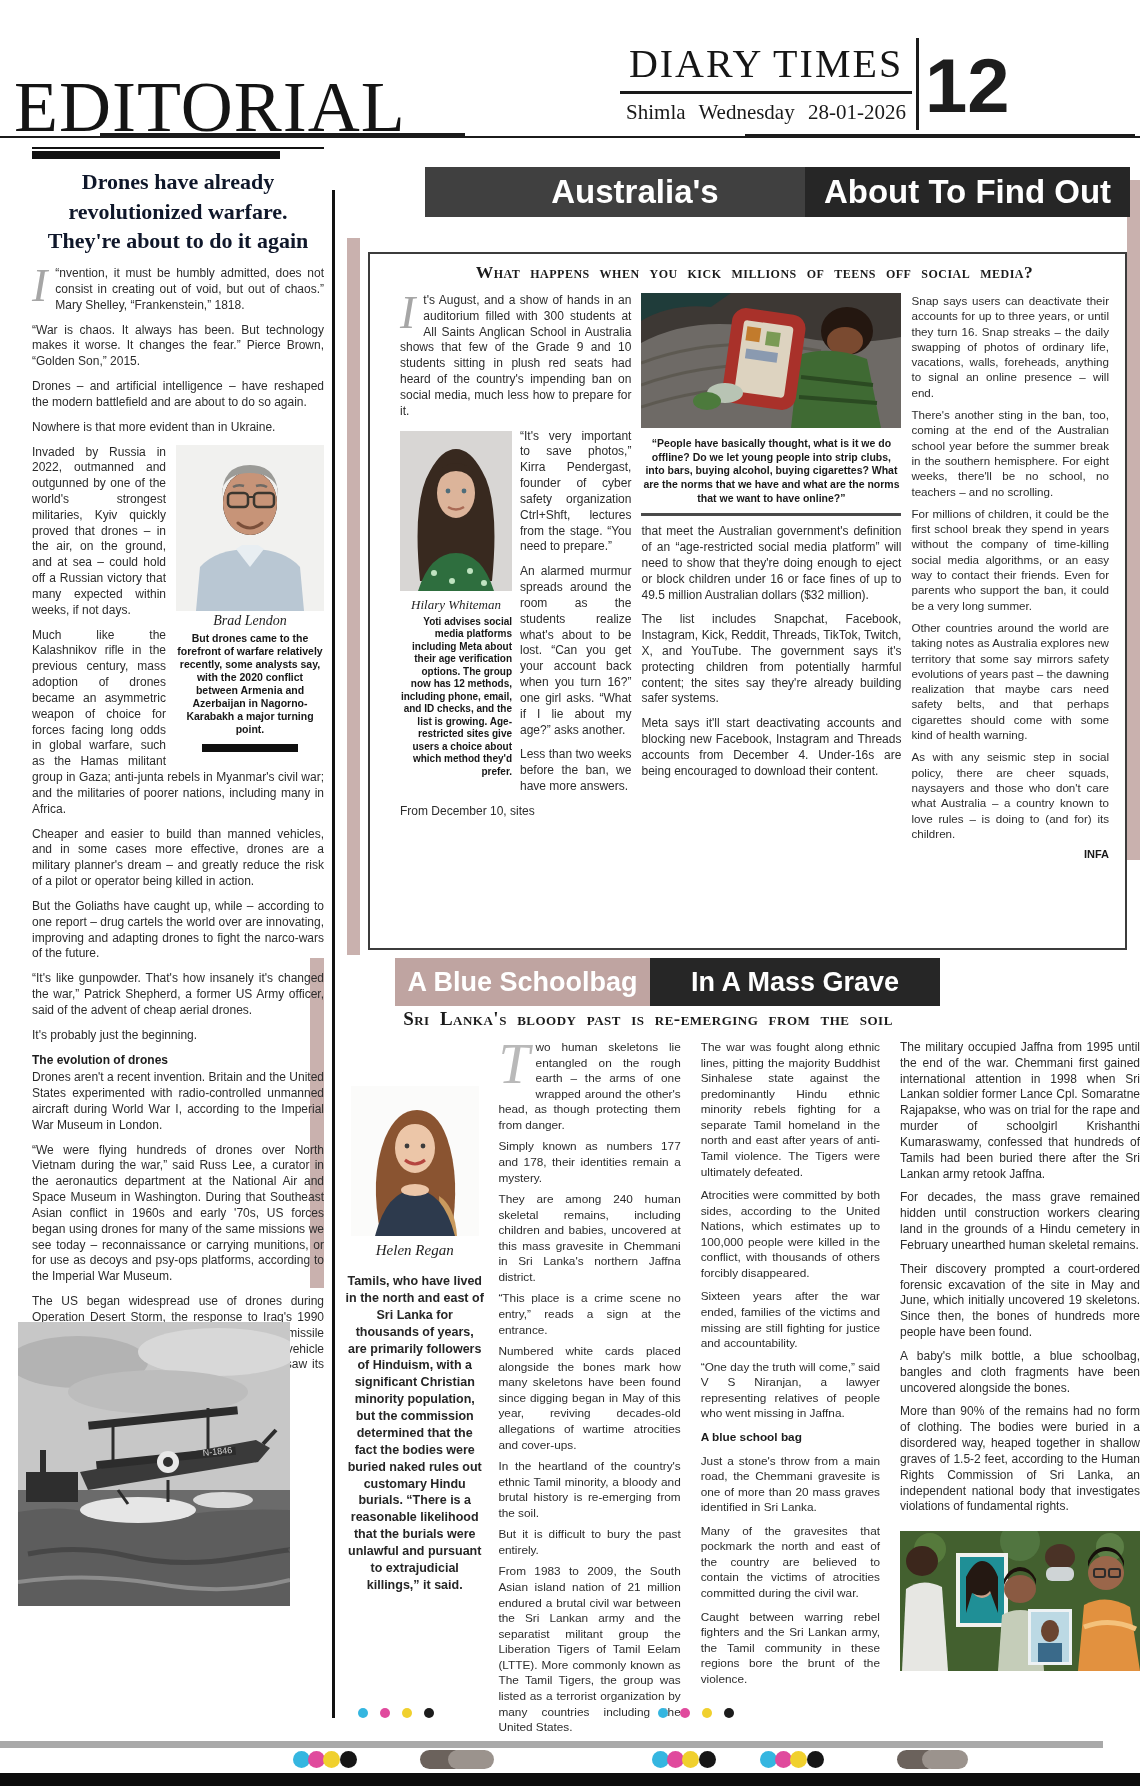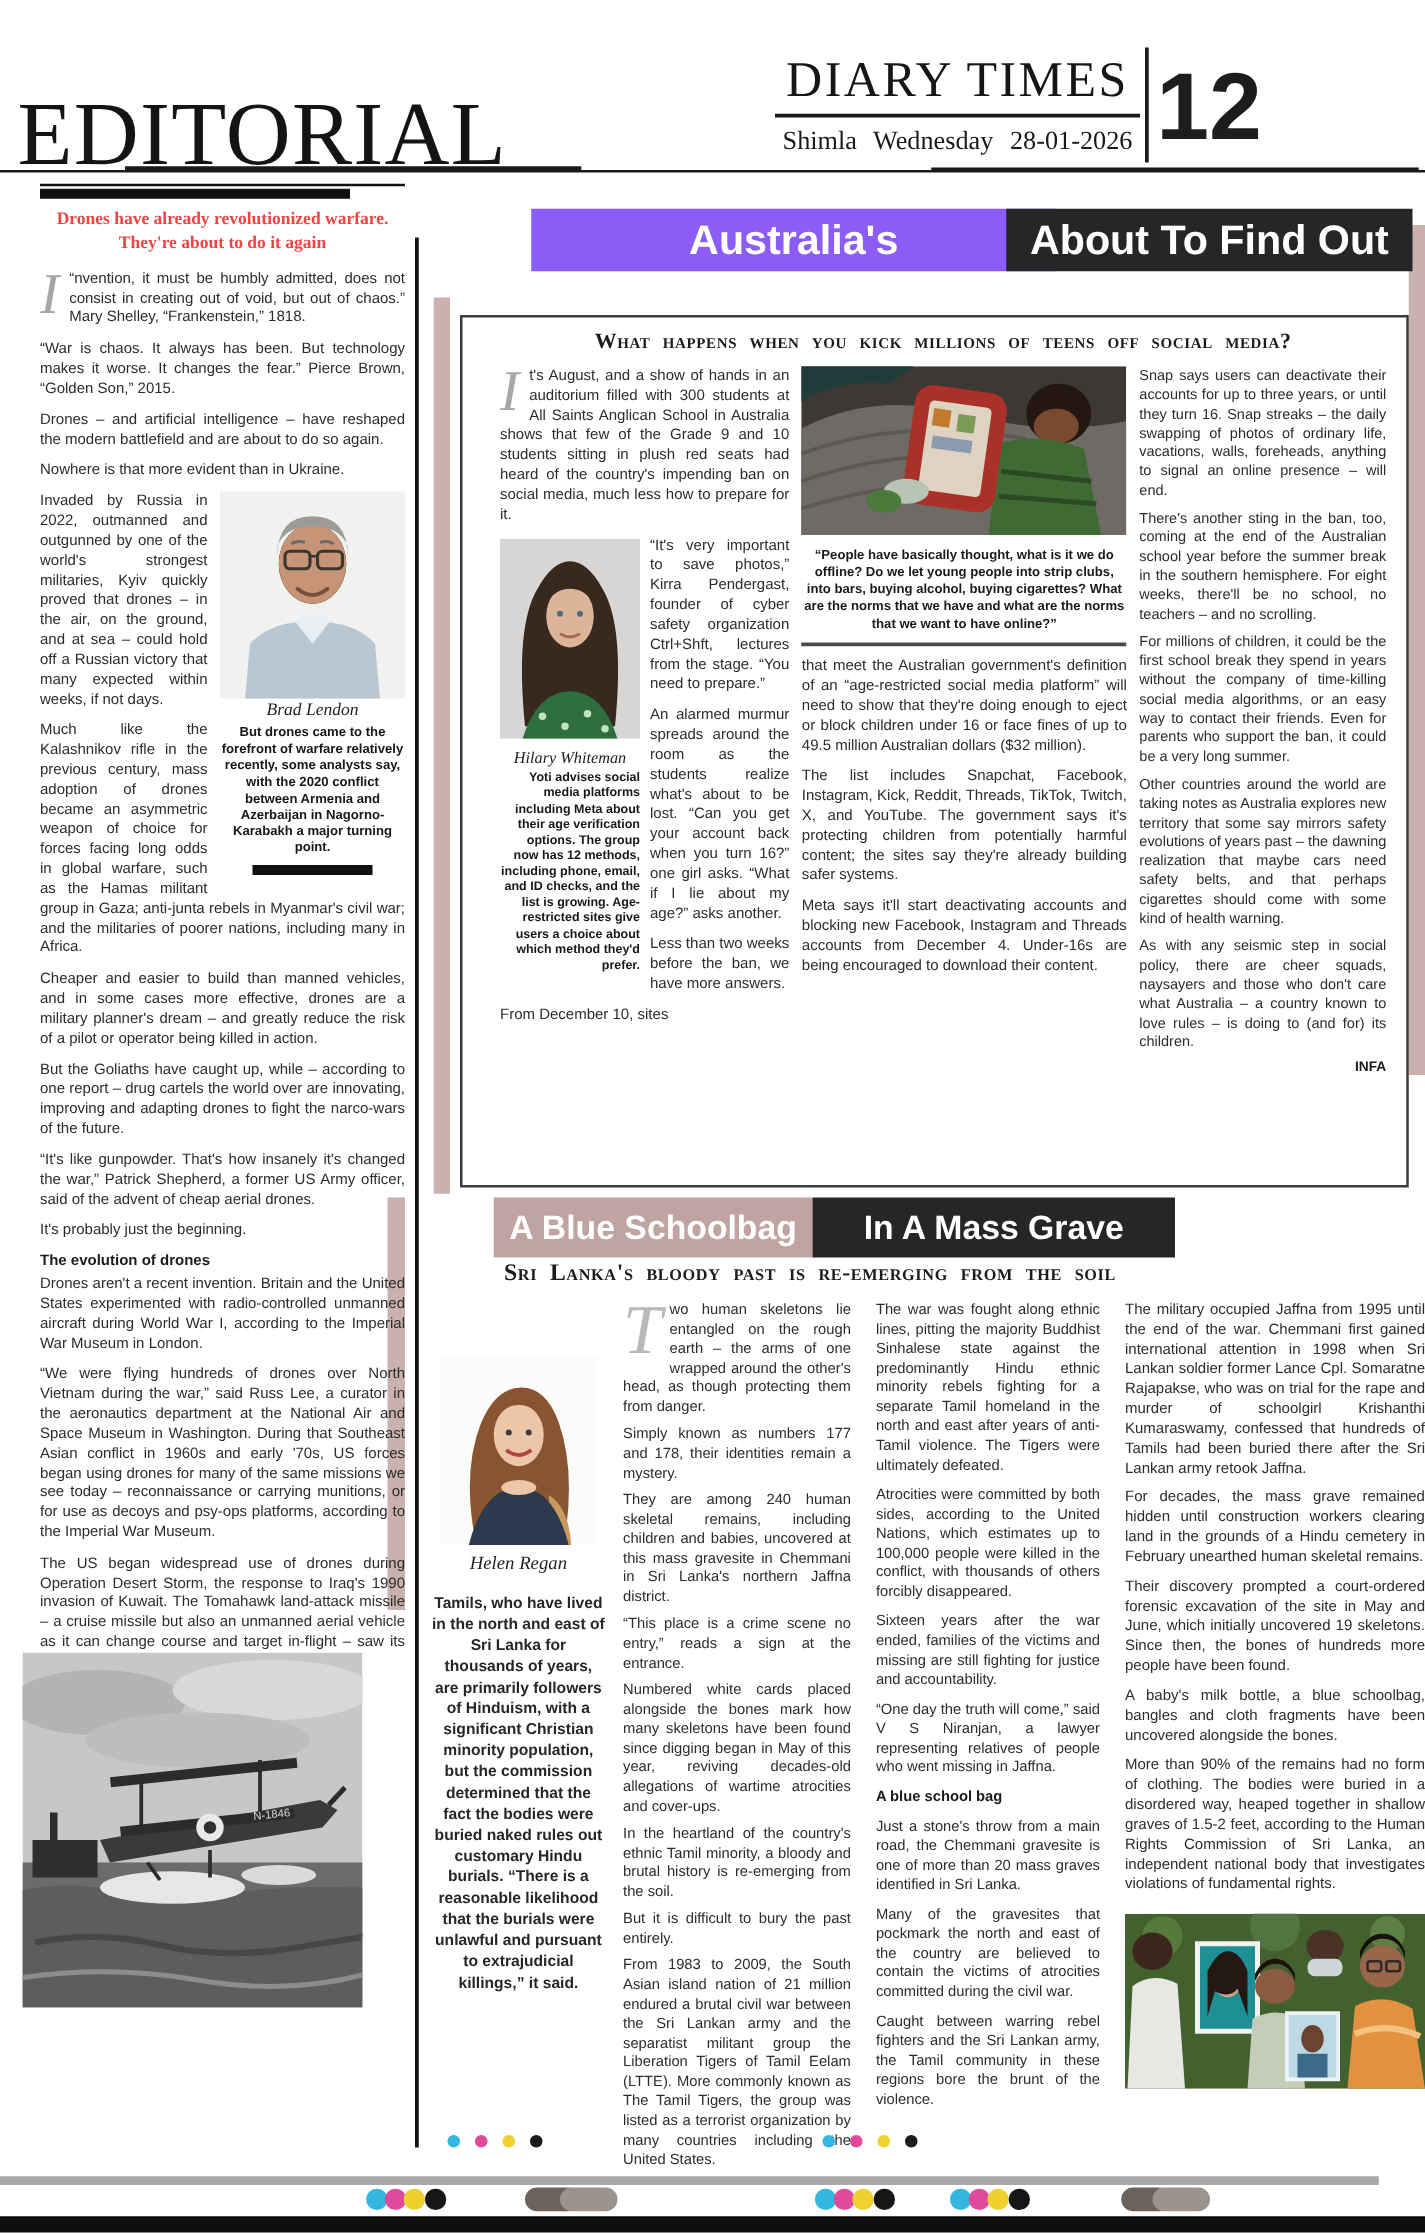--- a/index.html
+++ b/index.html
@@ -26,32 +26,32 @@
 
   
   .para { font-size:12px; line-height:1.32; text-align:justify; margin-bottom:9px; color:#2c2c2c; }
   .para.subhead { font-weight:bold; text-align:left; margin-bottom:2px; color:#1c1c1c; }
   .dropcap { float:left; font-family:"Liberation Serif", serif; font-style:italic; font-size:46px; line-height:0.8; color:#a6a6a6; margin:2px 8px 0 0; }
 
   
   .drones-section { position:absolute; left:32px; top:147px; width:292px; }
   .drones-topline { width:292px; height:2px; background:#111; }
   .drones-topbar { width:248px; height:8px; background:#111; margin-top:2px; }
-  .drones-headline { font-family:"Liberation Serif", serif; font-weight:bold; font-size:14px; line-height:1.35; text-align:center; color:#ef4444; margin:8px 0 10px 0; }
+  .drones-headline { font-family:"Liberation Serif", serif; font-weight:bold; font-size:22px; line-height:1.35; text-align:center; color:#0f172a; margin:8px 0 10px 0; }
   .brad-block { float:right; width:148px; margin:0 0 6px 10px; text-align:center; }
   .photo-frame { display:block; }
   .photo-name { font-family:"Liberation Serif", serif; font-style:italic; font-size:14px; color:#1e1e1e; margin-top:2px; }
   .photo-note { font-size:10.5px; font-weight:bold; line-height:1.25; color:#171717; margin-top:3px; text-align:center; }
   .caption-black-bar { width:96px; height:8px; background:#0f0f0f; margin:7px auto 0 auto; }
   .plane-figure { position:absolute; left:18px; top:1322px; width:272px; height:284px; }
 
   
   .australia-section { position:absolute; left:368px; top:167px; width:772px; }
   .kicker-row { position:relative; height:50px; }
-  .kicker-pink { position:absolute; left:57px; top:0; width:420px; height:50px; background:#8b5cf6; color:#fff; font-weight:bold; font-size:33px; display:flex; align-items:center; justify-content:center; }
+  .kicker-pink { position:absolute; left:57px; top:0; width:420px; height:50px; background:#404040; color:#fff; font-weight:bold; font-size:33px; display:flex; align-items:center; justify-content:center; }
   .kicker-dark { position:absolute; left:437px; top:0; width:325px; height:50px; background:#262626; color:#fff; font-weight:bold; font-size:33px; display:flex; align-items:center; justify-content:center; white-space:nowrap; }
   .aus-box { position:absolute; left:0; top:85px; width:759px; height:698px; border:2px solid #3c3c3c; padding:8px 16px 8px 30px; overflow:hidden; }
   .section-subtitle { font-family:"Liberation Serif", serif; font-weight:bold; font-variant:small-caps; font-size:17.5px; letter-spacing:0.5px; word-spacing:5px; text-align:center; color:#1b1b1b; margin-bottom:10px; }
   .aus-cols { display:flex; gap:10px; }
   .aus-colA { width:232px; }
   .aus-colB { width:260px; }
   .aus-colC { width:198px; }
   .aus-colC .para { font-size:11.6px; margin-bottom:7px; }
   .hilary-block { float:left; width:112px; margin:2px 8px 4px 0; }
   .hilary-block .photo-name { text-align:center; font-size:13px; }

